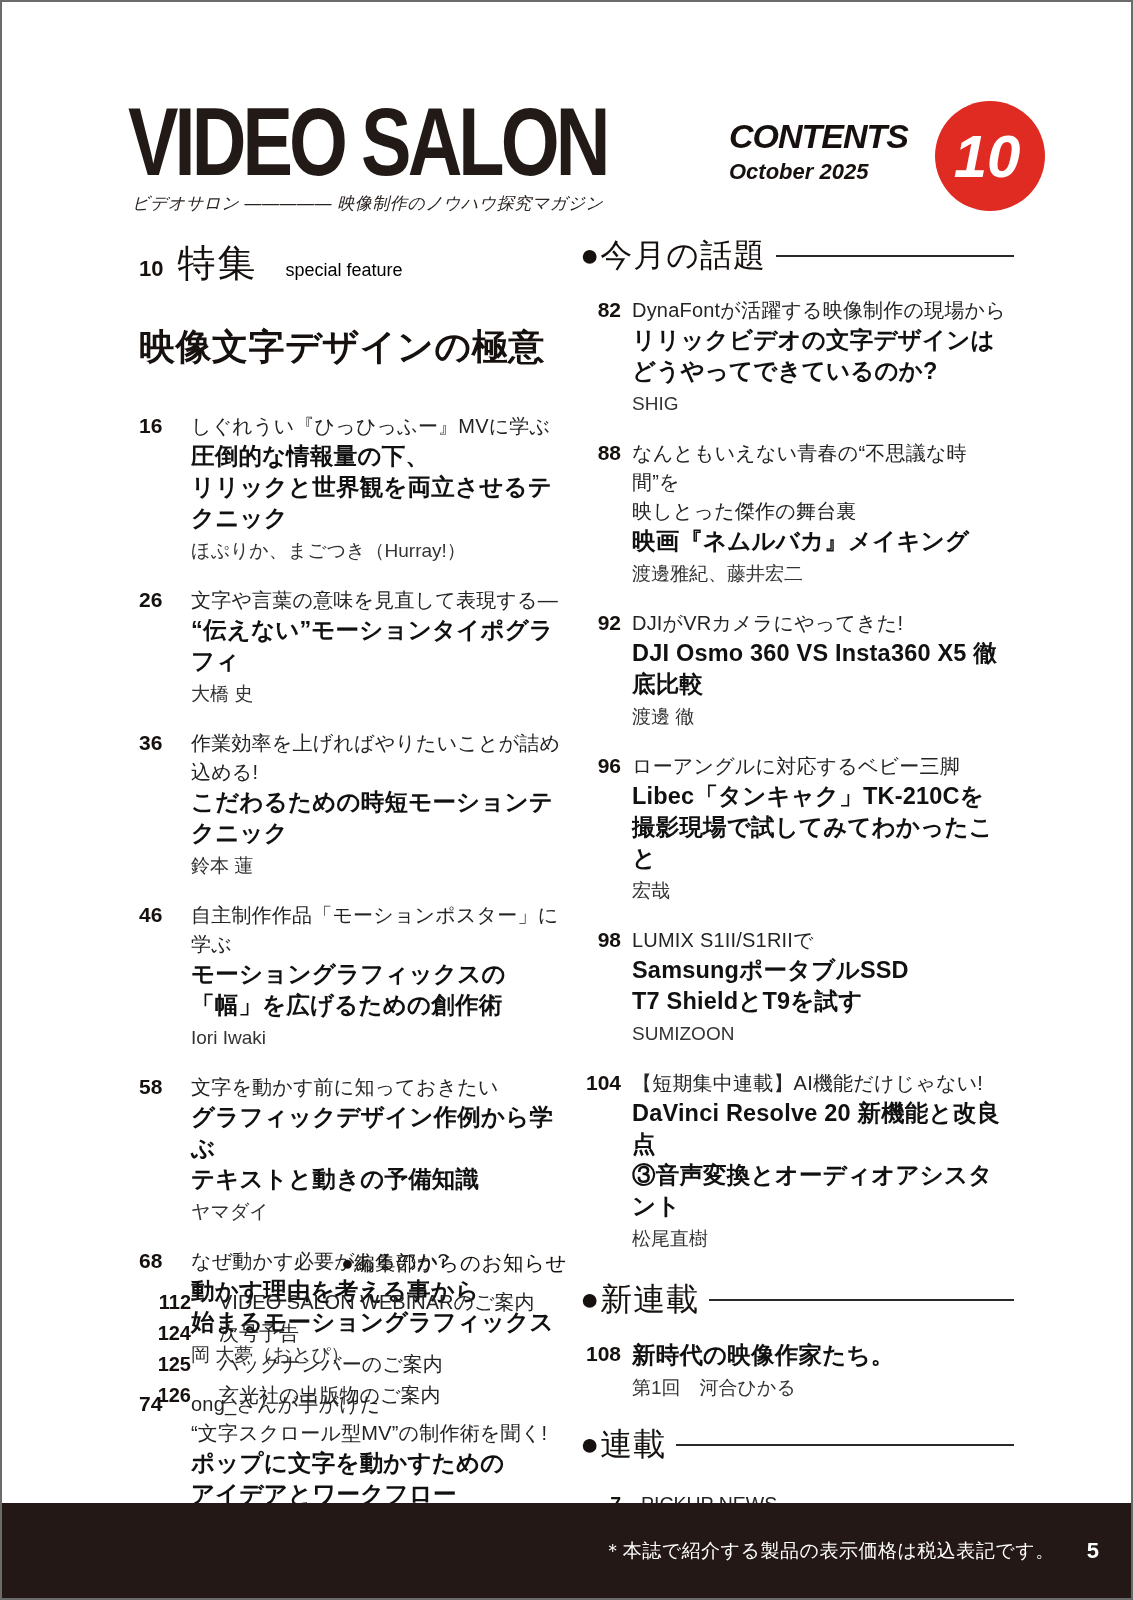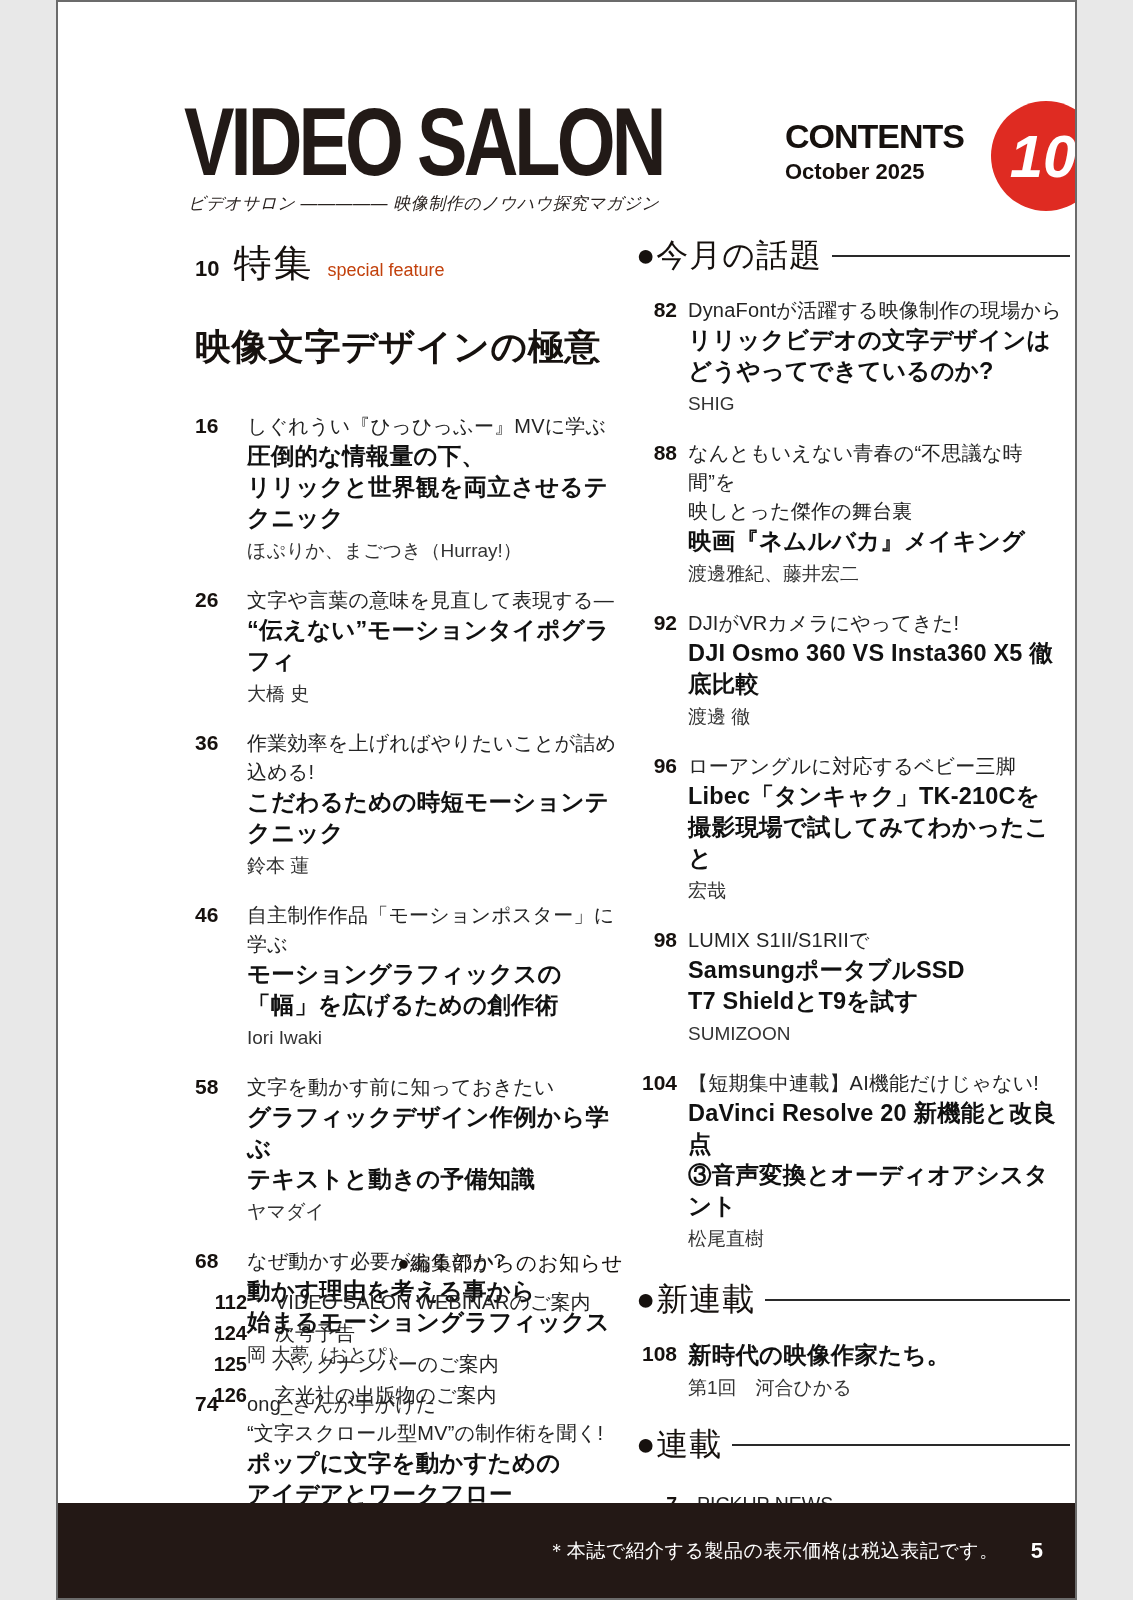--- a/index.html
+++ b/index.html
@@ -1,51 +1,51 @@
 <!DOCTYPE html>
 <html><head>
 <meta charset="utf-8">
 <style>
   * { margin:0; padding:0; box-sizing:border-box; }
   html,body { background:#e8e8e8; }
   body { font-family:"Liberation Sans", sans-serif; }
   .page {
-    position:relative; width:1021px; height:1600px;
+    position:relative; width:1133px; height:1600px;
     background:#ffffff; border:2px solid #6b6b6b;
     overflow:hidden; margin:0 auto; color:#1a1a1a;
   }
 
   
   .logo {
     position:absolute; left:126px; top:84px;
     font-size:97px; font-weight:bold; letter-spacing:-5px; color:#221a17;
     transform:scaleX(0.78); transform-origin:left top; white-space:nowrap;
   }
   .tagline {
     position:absolute; left:130px; top:190px;
     font-size:17px; font-style:italic; color:#2a2320; letter-spacing:0.5px;
     white-space:nowrap;
   }
-  .contents-block { position:absolute; left:727px; top:116px; color:#16110e; }
+  .contents-block { position:absolute; left:727px; top:116px; font-style:italic; color:#16110e; }
   .contents-label { font-size:34px; font-weight:bold; letter-spacing:-1px; line-height:1.1; }
   .contents-date { font-size:22px; font-weight:bold; margin-top:4px; }
   .issue-circle {
     position:absolute; left:933px; top:99px; width:110px; height:110px;
     border-radius:50%; display:flex; align-items:center; justify-content:center;
   }
   .issue-circle span { color:#fff; font-size:60px; font-weight:bold; font-style:italic; padding-right:6px; }
 
   
   .col-left  { position:absolute; left:137px; top:236px; width:428px; }
   .col-right { position:absolute; left:578px; top:232px; width:434px; }
 
   .feature-head { display:flex; align-items:baseline; gap:14px; }
   .fh-num   { font-size:22px; font-weight:bold; color:#16110e; }
   .fh-label { font-size:38px; color:#16110e; letter-spacing:2px; }
-  .fh-en    { font-size:18px; color:#c2410c; }
+  .fh-en    { font-size:18px; color:#000000;margin-left:14px; }
   .feature-title {
     font-size:36px; font-weight:bold; color:#16110e;
     margin-top:34px; margin-bottom:40px; letter-spacing:0.5px;
   }
 
   .entry { display:flex; gap:11px; margin-bottom:22px; }
   .entry .num  { flex:none; width:41px; font-size:21px; font-weight:bold; color:#16110e; padding-top:2px; }
   .col-right .entry .num { text-align:right; }
   .entry .body { flex:1; }
   .entry .sub    { font-size:20px; color:#242424; line-height:29px; letter-spacing:0.2px; }

